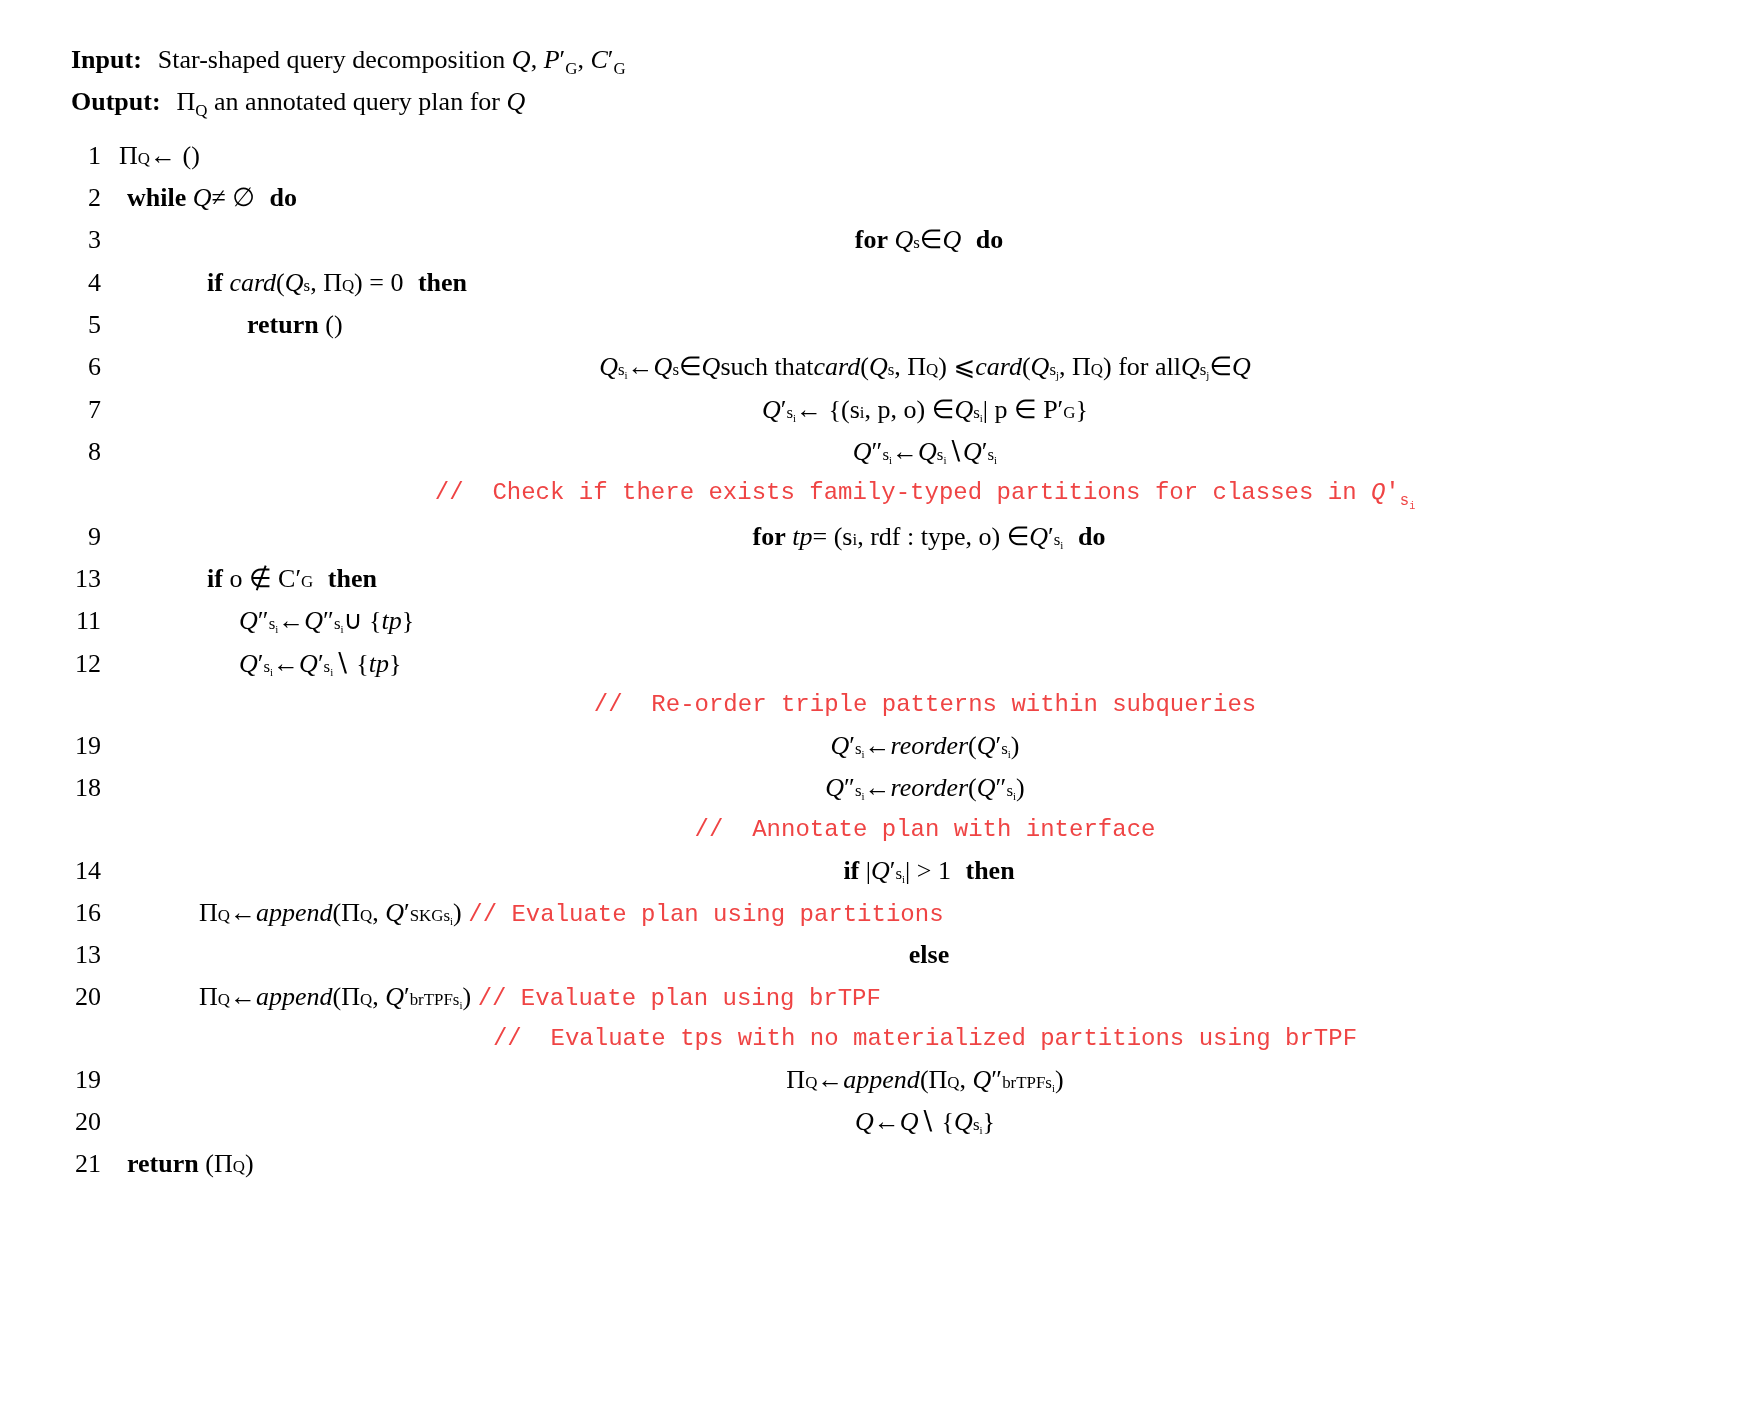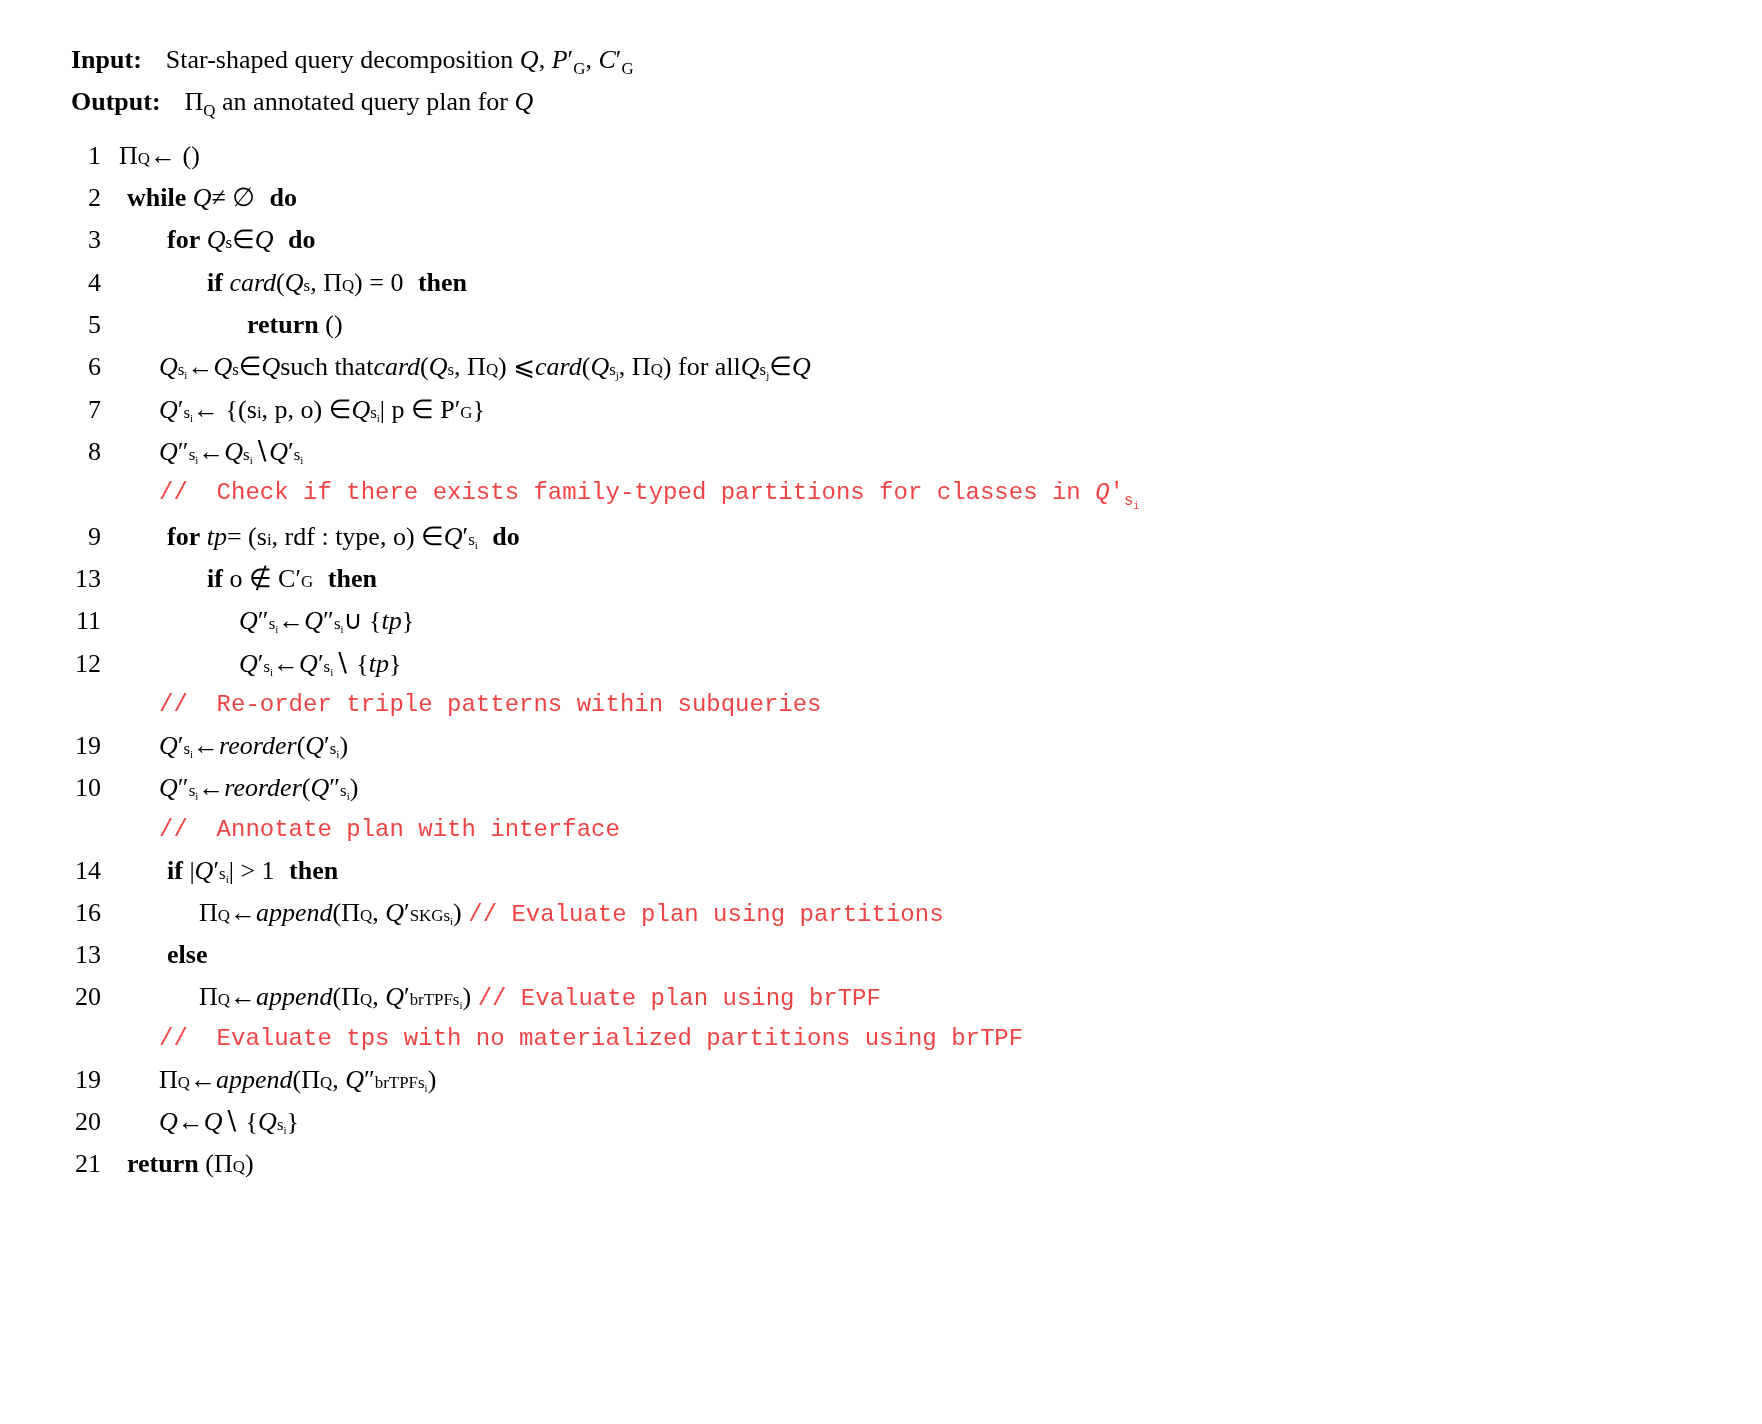--- a/index.html
+++ b/index.html
@@ -19,21 +19,21 @@
       line-height: 1.55;
       color: #000;
     }
     .header-block {
       margin-bottom: 10px;
       padding-left: 0;
     }
     .header-line {
       display: flex;
       align-items: baseline;
-      gap: 24px;
+      gap: 16px;
     }
     .bold { font-weight: bold; }
     
     .algo-body {
       margin-top: 8px;
     }
     .line {
       display: flex;
       align-items: baseline;
       min-height: 40px;
@@ -49,21 +49,21 @@
       user-select: none;
     }
     .line-content {
       flex: 1;
       display: flex;
       align-items: baseline;
       flex-wrap: wrap;
     }
     
     .ind0 { padding-left: 0px; }
-    .ind1 { padding-left: 40px; }
+    .ind1 { padding-left: 40px; justify-content: center; }
     .ind2 { padding-left: 80px; }
     .ind3 { padding-left: 120px; }
 
     .comment {
       font-family: 'Courier New', Courier, monospace;
       font-size: 24px;
       color: #ef4444;
     }
     .math {
       font-family: 'Times New Roman', Times, serif;
@@ -196,21 +196,21 @@
     </div>
 
     <div class="line">
       <div class="line-num">19</div>
       <div class="line-content ind1">
         <i>Q</i>′<sub>s<sub>i</sub></sub> ← <span class="func">reorder</span>(<i>Q</i>′<sub>s<sub>i</sub></sub>)
       </div>
     </div>
 
     <div class="line">
-      <div class="line-num">10</div>
+      <div class="line-num">18</div>
       <div class="line-content ind1">
         <i>Q</i>″<sub>s<sub>i</sub></sub> ← <span class="func">reorder</span>(<i>Q</i>″<sub>s<sub>i</sub></sub>)
       </div>
     </div>
 
     <div class="line">
       <div class="line-num"></div>
       <div class="line-content ind1">
         <span class="comment">// &nbsp;Annotate plan with interface</span>
       </div>

